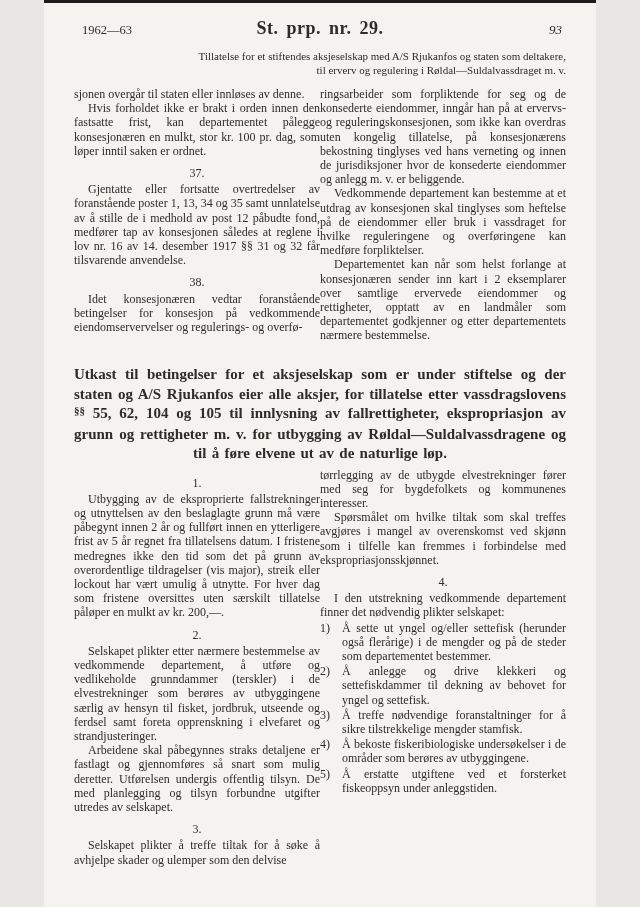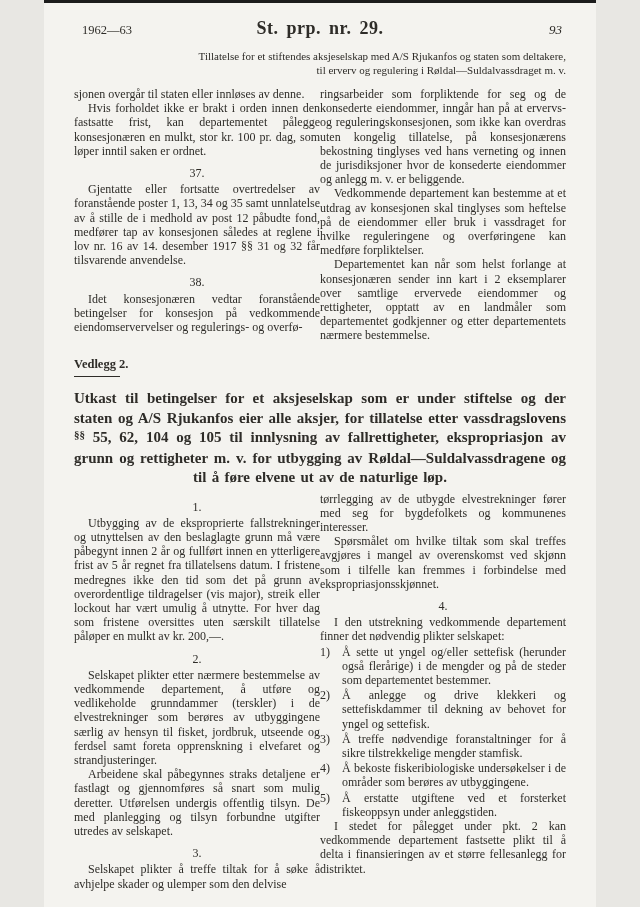--- a/index.html
+++ b/index.html
@@ -105,24 +105,20 @@
       <div class="secnum">38.</div>
       <p>Idet konsesjonæren vedtar foranstående betingelser for konsesjon på vedkommende eiendomservervelser og regulerings- og overfø-</p>
     </div>
     <div class="col">
       <p class="noindent">ringsarbeider som forpliktende for seg og de konsederte eiendommer, inngår han på at ervervs- og reguleringskonsesjonen, som ikke kan overdras uten kongelig tillatelse, på konsesjonærens bekostning tinglyses ved hans verneting og innen de jurisdiksjoner hvor de konsederte eiendommer og anlegg m. v. er beliggende.</p>
       <p>Vedkommende departement kan bestemme at et utdrag av konsesjonen skal tinglyses som heftelse på de eiendommer eller bruk i vassdraget for hvilke reguleringene og overføringene kan medføre forpliktelser.</p>
       <p>Departementet kan når som helst forlange at konsesjonæren sender inn kart i 2 eksemplarer over samtlige ervervede eiendommer og rettigheter, opptatt av en landmåler som departementet godkjenner og etter departementets nærmere bestemmelse.</p>
     </div>
   </div>
 
-  <div class="vedlegg">
-    <span>Vedlegg 2.</span>
-    <hr class="vedlegg-rule">
-  </div>
 
   <div class="heading">
     <span>Utkast til betingelser for et aksjeselskap som er under stiftelse og der staten og A/S Rjukanfos eier alle aksjer, for tillatelse etter vassdragslovens</span>
     <span class="sup">§§</span>
     <span>55, 62, 104 og 105 til innlysning av fallrettigheter, ekspropriasjon av grunn og rettigheter m. v. for utbygging av Røldal—Suldalvassdragene og til å føre elvene ut av de naturlige løp.</span>
   </div>
 
   <div class="cols bottom-section">
     <div class="col">
       <div class="secnum">1.</div>
@@ -153,16 +149,15 @@
       </div>
       <div class="li">
         <span class="li-num">4)</span>
         <span class="li-text">Å bekoste fiskeribiologiske undersøkelser i de områder som berøres av utbyggingene.</span>
       </div>
       <div class="li">
         <span class="li-num">5)</span>
         <span class="li-text">Å erstatte utgiftene ved et forsterket fiskeoppsyn under anleggstiden.</span>
       </div>
 
-      <p class="closing">I stedet for pålegget under pkt. 2 kan vedkommende departement fastsette plikt til å delta i finansieringen av et større fellesanlegg for distriktet.</p>
     </div>
   </div>
 </div>
 
 </body></html>

